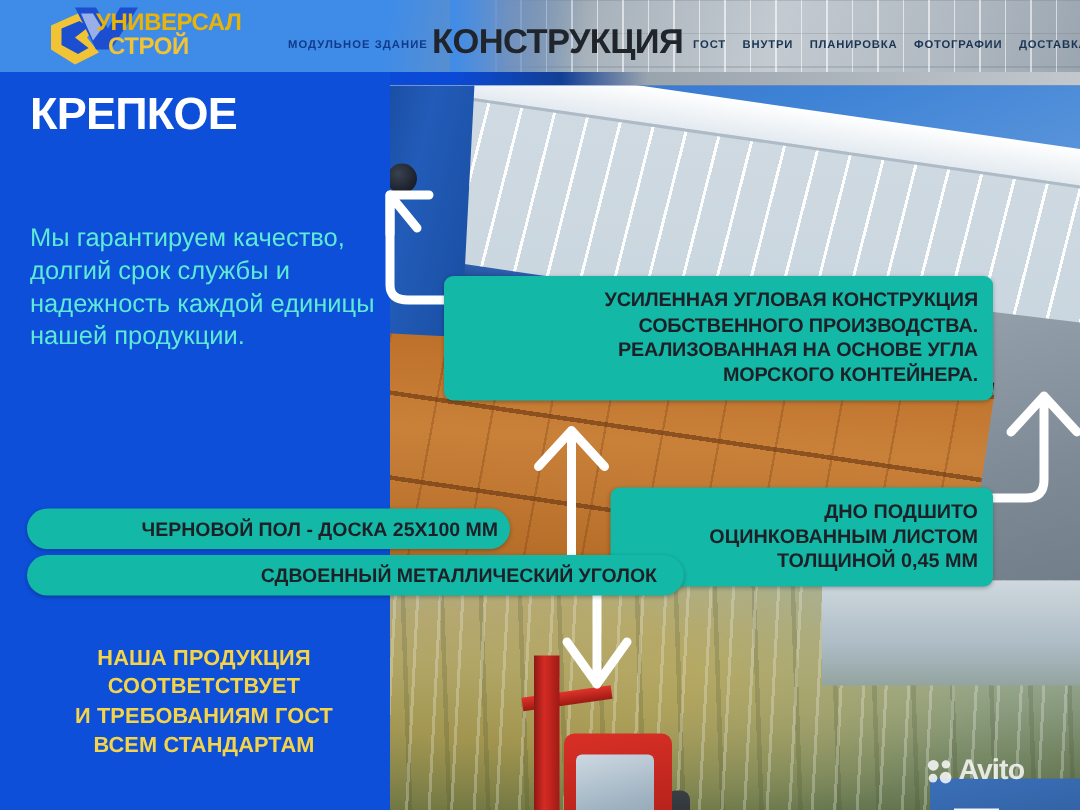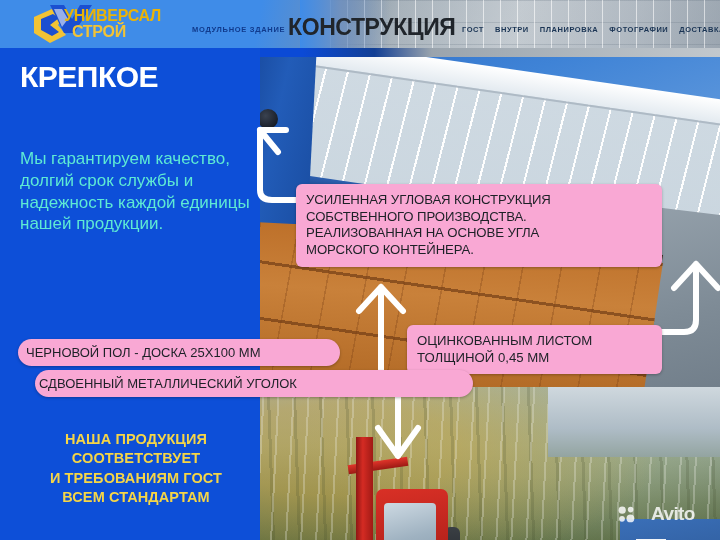--- a/index.html
+++ b/index.html
@@ -204,38 +204,38 @@
   }
   .gost {
     position:absolute; left:20px; top:430px; width:232px;
     color:#f5d547; font-weight:bold; font-size:14.5px; line-height:1.33;
     letter-spacing:.1px;
     text-align:center;
   }
 
   
   .pill {
-    position:absolute; background:#f9a8d4; border-radius:6px;
-    color:#1d2127; font-weight:normal; text-align:left;
+    position:absolute; background:#14b8a6; border-radius:6px;
+    color:#1d2127; font-weight:bold; text-align:right;
     box-shadow:0 1px 3px rgba(0,0,0,.28);
   }
   #pill-corner {
     left:296px; top:184px; width:366px; padding:8px 10px;
     font-size:13.2px; line-height:1.26; letter-spacing:-.1px;
   }
   #pill-bottom {
     left:407px; top:325px; width:255px; padding:8px 10px;
     font-size:13.2px; line-height:1.26;
   }
   #pill-floor {
     left:18px; top:339px; width:322px; padding:6px 8px;
     font-size:13px; border-radius:14px;
   }
   #pill-angle {
-    left:35px; top:370px; width:438px; padding:6px 4px;
+    left:18px; top:370px; width:438px; padding:6px 18px;
     font-size:13px; border-radius:14px;
   }
 
   
   .arrow { position:absolute; pointer-events:none; }
 </style>
 </head>
 <body>
 
 <div class="header">
@@ -323,28 +323,29 @@
 </div>
 
 <div class="pill" id="pill-corner">
   <div>УСИЛЕННАЯ УГЛОВАЯ КОНСТРУКЦИЯ</div>
   <div>СОБСТВЕННОГО ПРОИЗВОДСТВА.</div>
   <div>РЕАЛИЗОВАННАЯ НА ОСНОВЕ УГЛА</div>
   <div>МОРСКОГО КОНТЕЙНЕРА.</div>
 </div>
 
 <div class="pill" id="pill-bottom">
+  <div>ДНО ПОДШИТО</div>
   <div>ОЦИНКОВАННЫМ ЛИСТОМ</div>
   <div>ТОЛЩИНОЙ 0,45 ММ</div>
 </div>
 
 <div class="pill" id="pill-floor">ЧЕРНОВОЙ ПОЛ - ДОСКА 25Х100 ММ</div>
 <div class="pill" id="pill-angle">СДВОЕННЫЙ МЕТАЛЛИЧЕСКИЙ УГОЛОК</div>
 
-<div style="position:absolute;left:618px;top:503px;display:flex;align-items:center;gap:16px;opacity:.82;">
+<div style="position:absolute;left:618px;top:503px;display:flex;align-items:center;gap:4px;opacity:.82;">
   <svg width="17" height="17" viewBox="0 0 17 17">
     <circle cx="4.2" cy="4.2" r="3.6" fill="#ffffff"></circle>
     <circle cx="12.6" cy="3.6" r="2.8" fill="#ffffff"></circle>
     <circle cx="4.0" cy="12.8" r="2.9" fill="#ffffff"></circle>
     <circle cx="12.4" cy="12.4" r="3.9" fill="#ffffff"></circle>
   </svg>
   <span style="font-size:19px;font-weight:bold;color:#ffffff;letter-spacing:-.6px;">Avito</span>
 </div>
 
 </body></html>

